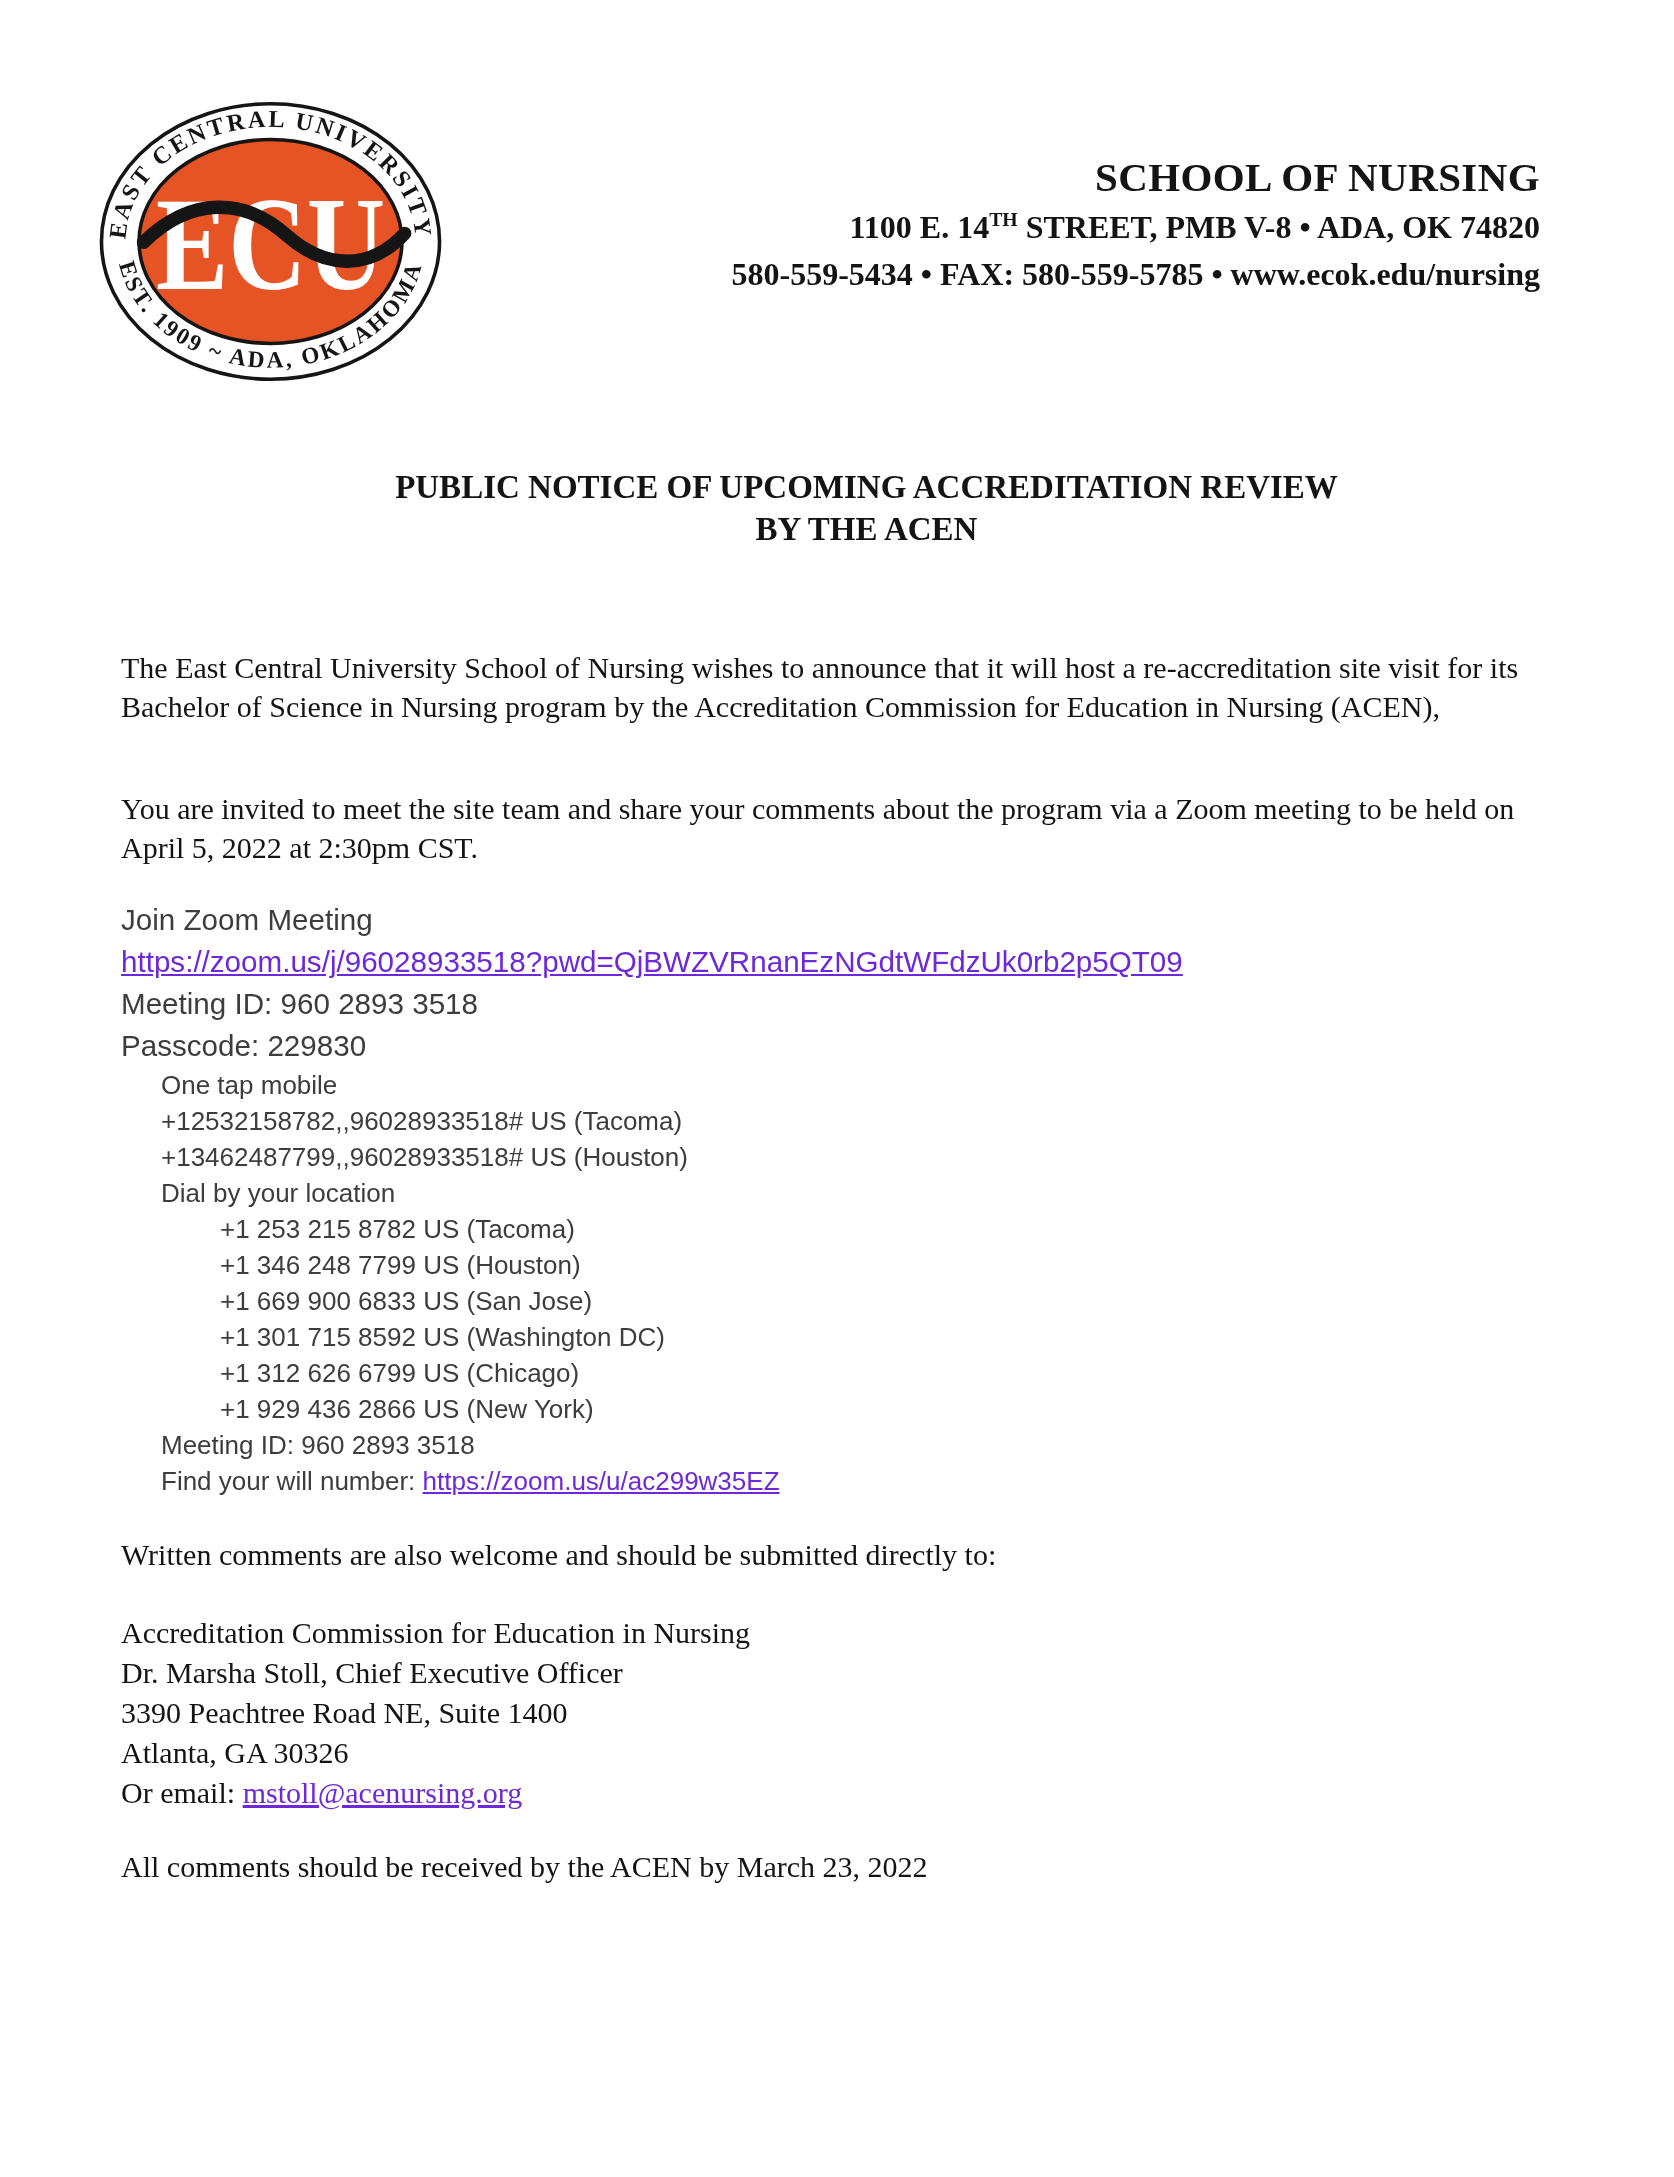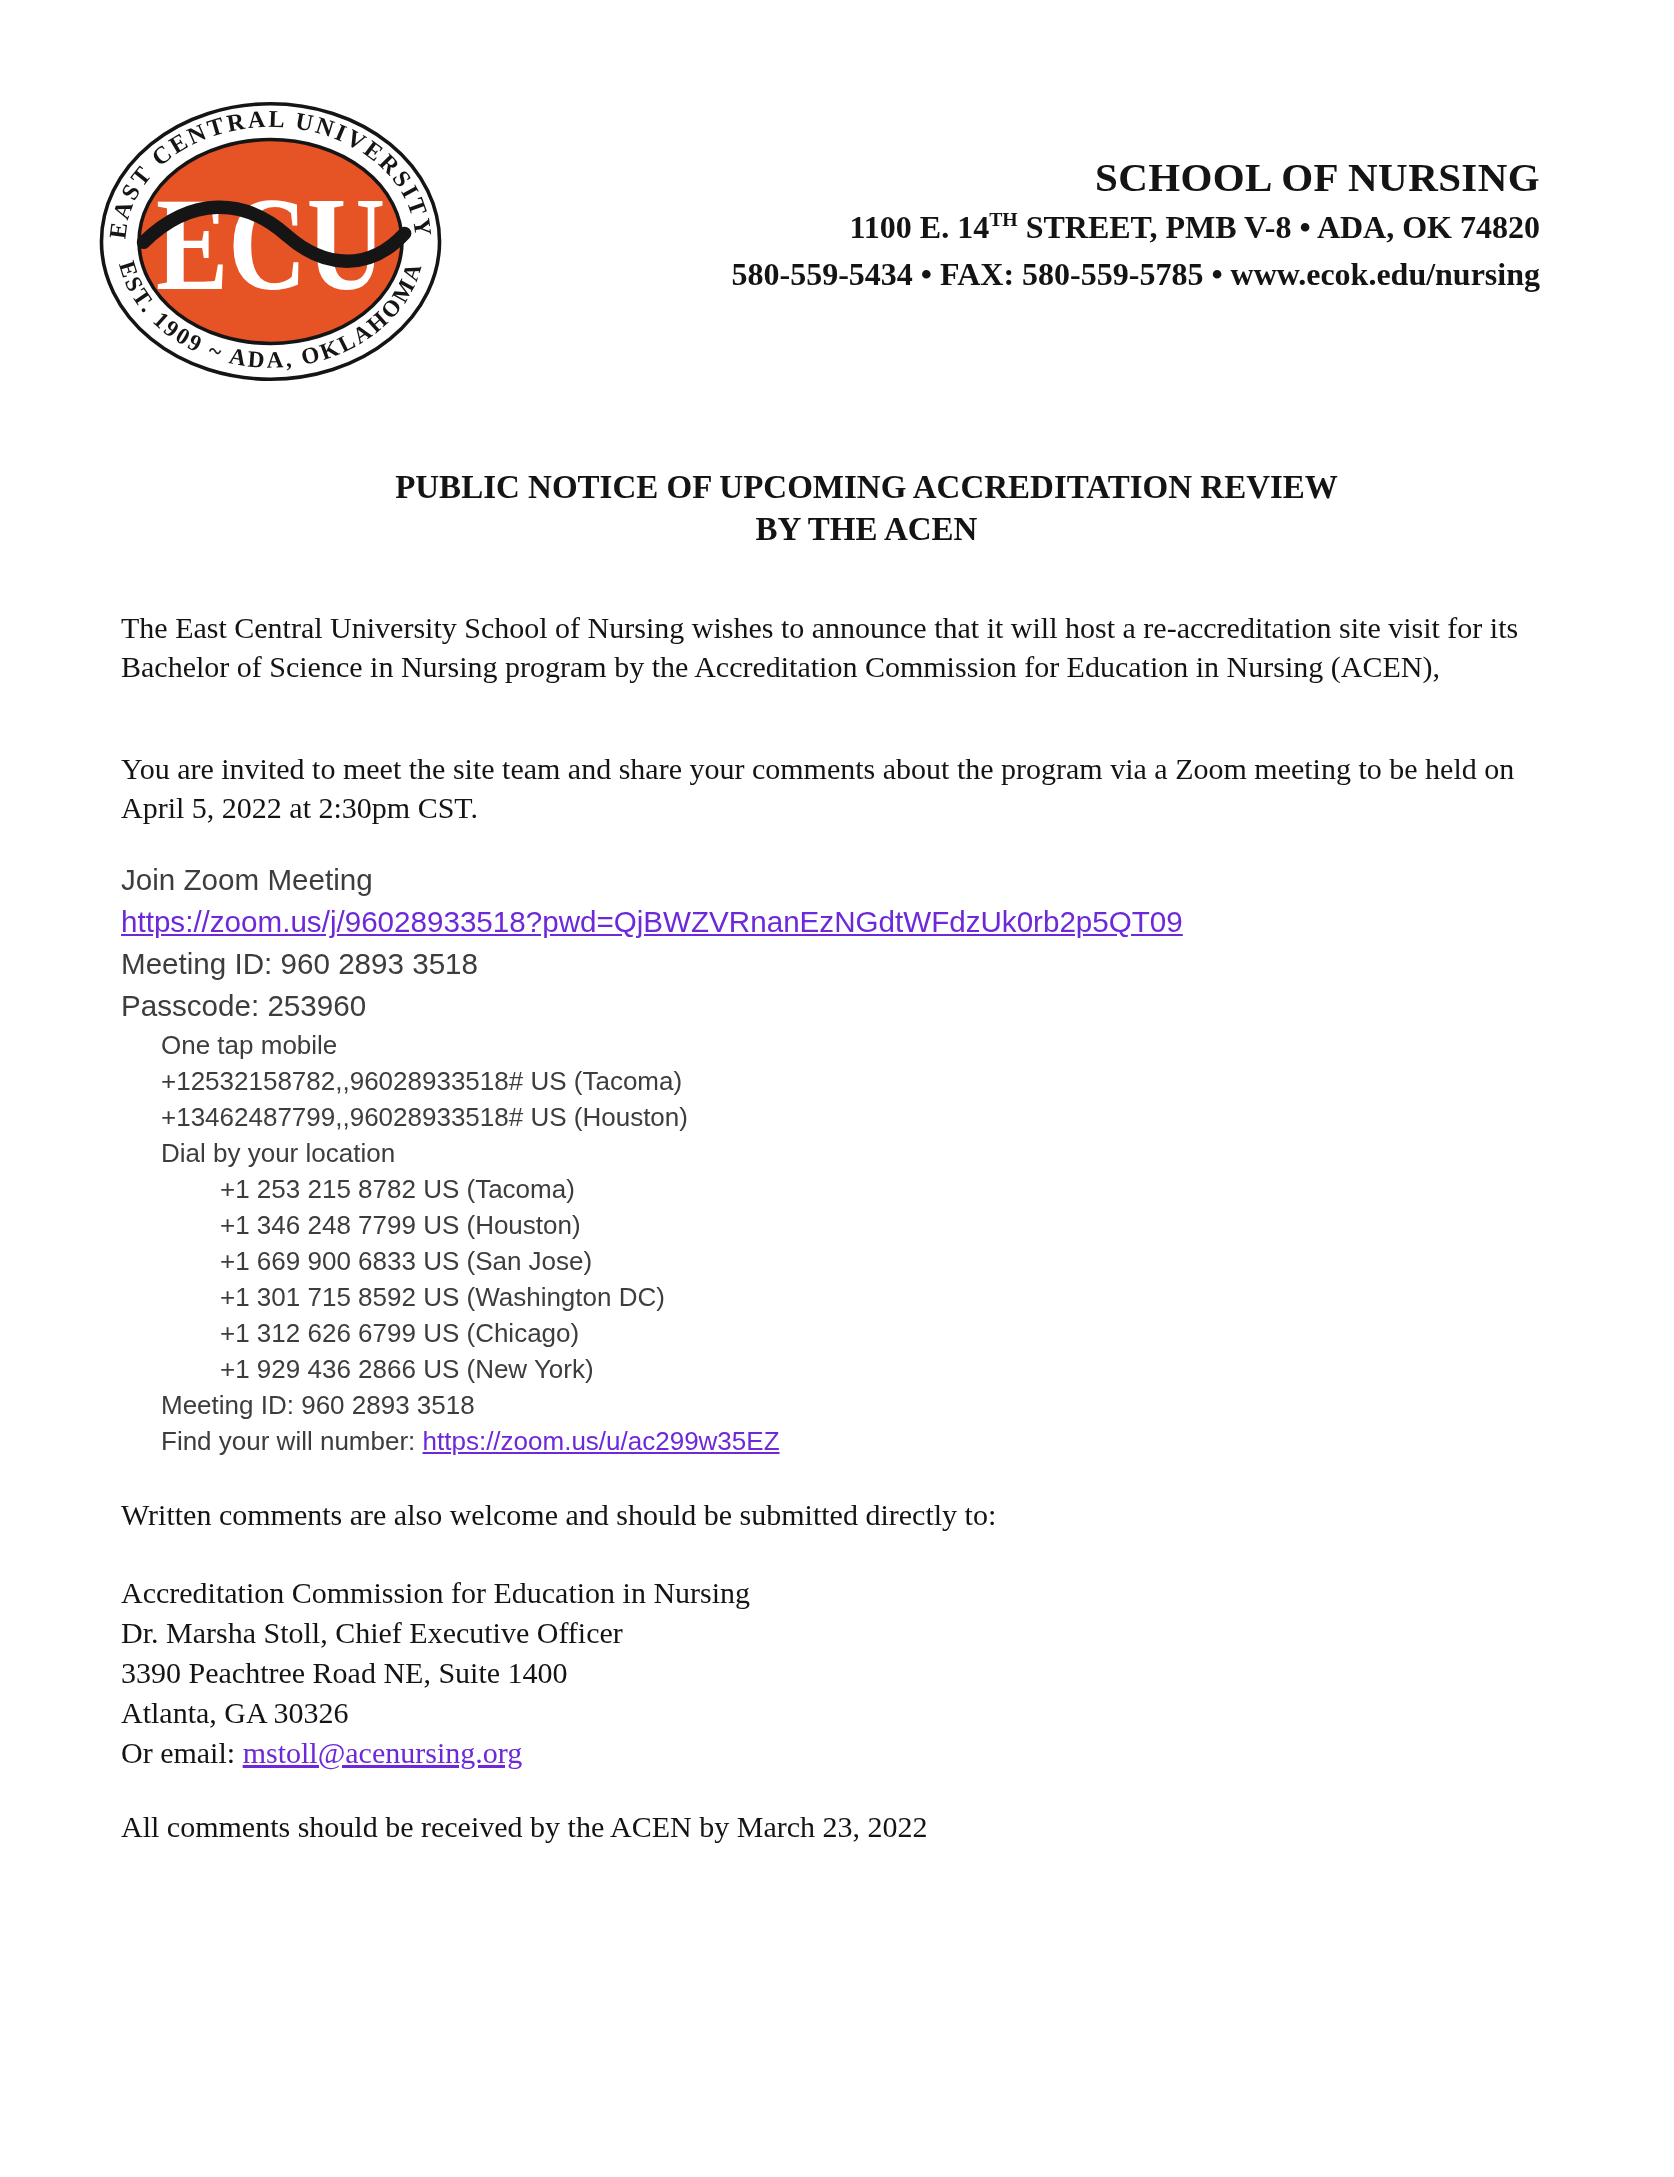--- a/index.html
+++ b/index.html
@@ -54,21 +54,21 @@
     text-align: center;
     font-weight: bold;
     font-size: 33px;
     line-height: 42px;
   }
 
   
   .body-col {
     position: absolute;
     left: 121px;
-    top: 608px;
+    top: 648px;
     width: 1446px;
   }
   .para {
     font-size: 30px;
     line-height: 39px;
   }
   .para-2 { margin-top: 63px; }
 
   .zoom-block {
     margin-top: 32px;
@@ -161,21 +161,21 @@
 
     <p class="para">The East Central University School of Nursing wishes to announce that it will host a re-accreditation site visit for its Bachelor of Science in Nursing program by the Accreditation Commission for Education in Nursing (ACEN),</p>
     <p class="para para-2">You are invited to meet the site team and share your comments about the program via a Zoom meeting to be held on April 5, 2022 at 2:30pm CST.</p>
 
     <div class="zoom-block">
       <div class="zoom-line-lg">Join Zoom Meeting</div>
       <div class="zoom-line-lg">
         <a class="doc-link" href="#">https://zoom.us/j/96028933518?pwd=QjBWZVRnanEzNGdtWFdzUk0rb2p5QT09</a>
       </div>
       <div class="zoom-line-lg">Meeting ID: 960 2893 3518</div>
-      <div class="zoom-line-lg">Passcode: 253960</div>
+      <div class="zoom-line-lg">Passcode: 229830</div>
 
       <div class="zoom-line-sm">One tap mobile</div>
       <div class="zoom-line-sm">+12532158782,,96028933518# US (Tacoma)</div>
       <div class="zoom-line-sm">+13462487799,,96028933518# US (Houston)</div>
       <div class="zoom-line-sm">Dial by your location</div>
 
       <div class="dial-list">
         <div class="zoom-line-sm">+1 253 215 8782 US (Tacoma)</div>
         <div class="zoom-line-sm">+1 346 248 7799 US (Houston)</div>
         <div class="zoom-line-sm">+1 669 900 6833 US (San Jose)</div>

